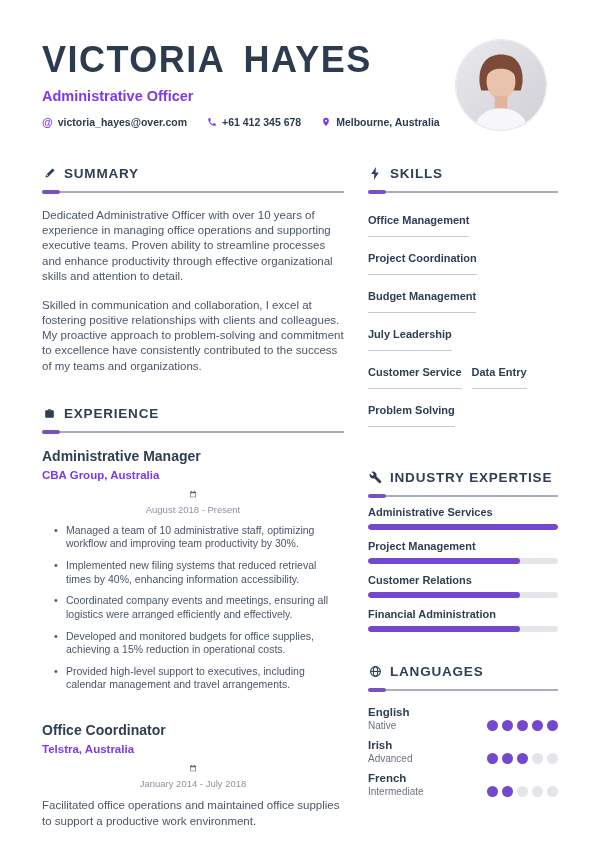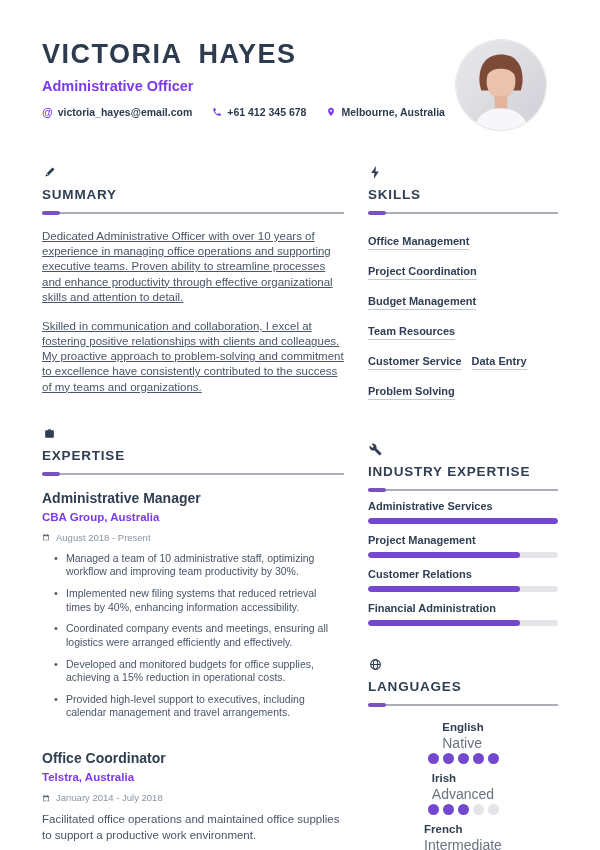--- a/index.html
+++ b/index.html
@@ -7,106 +7,106 @@
   body {
     width:600px; height:850px; overflow:hidden;
     font-family:"Liberation Sans", sans-serif;
     color:#4a5568;
   }
   .page { padding:40px 42px 0 42px; }
 
   
   .header { display:flex; justify-content:space-between; align-items:flex-start; }
   .person-name {
-    font-size:27px; font-weight:bold; color:#2d3b4e;
+    font-size:36px; font-weight:bold; color:#2d3b4e;
     letter-spacing:1.5px; word-spacing:8px; line-height:1.1;
   }
   .person-title { font-size:14.5px; font-weight:bold; color:#7c3aed; margin-top:8px; }
   .contact-row { display:flex; align-items:center; gap:20px; margin-top:12px; }
   .contact-item { display:flex; align-items:center; gap:5px; font-size:10.5px; font-weight:bold; color:#2d3b4e; }
   .c-icon { color:#7c3aed; font-weight:bold; font-size:11px; display:inline-flex; align-items:center; }
   .c-icon svg { display:block; }
   .avatar {
     width:90px; height:90px; border-radius:50%; overflow:hidden; flex:0 0 auto;
     margin-right:12px; box-shadow:0 0 0 1px #e8e8ec;
   }
   .avatar svg { display:block; }
 
   
   .columns { display:flex; gap:24px; margin-top:36px; }
   .col-left { width:302px; flex:0 0 302px; }
   .col-right { flex:1; }
 
   
   section { margin-bottom:32px; }
-  .section-head { display:flex; align-items:flex-start; gap:8px;flex-direction:column; }
+  .section-head { display:flex; align-items:center; gap:8px; }
   .section-head .s-icon { display:inline-flex; width:14px; justify-content:center; }
   .section-head .s-icon svg { display:block; }
   .section-title { font-size:13.5px; font-weight:bold; color:#2f3e52; letter-spacing:0.8px; }
   .divider { position:relative; height:4px; margin-top:9px; }
   .divider .line { position:absolute; left:0; right:0; top:1px; height:2px; background:#a9aeb9; }
   .divider .accent { position:absolute; left:0; top:0; width:18px; height:4px; background:#7a52c0; border-radius:2px; }
 
   
   .para { font-size:11.5px; line-height:1.32; color:#4a5568; margin-top:14px; }
-  .summary-wrap { margin-top:6px;text-decoration:underline; }
+  .summary-wrap { margin-top:6px; }
 
   
   .jobs { margin-top:14px; }
   .job { margin-bottom:30px; }
   .job:last-child { margin-bottom:0; }
   .job-title { font-size:14px; font-weight:bold; color:#2f3e52; }
   .job-company { font-size:11.5px; font-weight:bold; color:#7c3aed; margin-top:5px; }
-  .job-dates { display:flex; align-items:center; gap:6px; font-size:9.5px; color:#8b94a3; margin-top:9px; }
+  .job-dates { display:flex; align-items:center; gap:6px; font-size:9.5px; color:#8b94a3; margin-top:9px;flex-direction:column; }
   .job-dates svg { display:block; }
   .job-desc { font-size:11.5px; line-height:1.35; color:#4a5568; margin-top:9px; }
   .bullets { list-style:none; margin-top:9px; padding-left:12px; }
   .bullets li {
     position:relative; padding-left:12px; font-size:10.5px; line-height:1.3;
     color:#4a5568; margin-bottom:8px;
   }
   .bullets li::before { content:"•"; position:absolute; left:0; top:-1px; color:#4a5568; font-size:11px; }
 
   
   .skills-wrap { margin-top:16px; }
   .skill-tag {
     display:inline-block; font-size:11px; font-weight:bold; color:#2f3e52;
-    border-bottom:1.5px solid #c3c9d2; padding-bottom:2px;
+    border-bottom:1.5px solid #c3c9d2; padding-bottom:10px;
     margin:0 10px 11px 0;
   }
 
   
   .exp-wrap { margin-top:8px; }
   .exp-item { margin-bottom:10px; }
   .exp-label { font-size:11px; font-weight:bold; color:#2f3e52; margin-bottom:6px; }
   .exp-track { height:6px; border-radius:3px; background:#e4e4e9; overflow:hidden; }
   .exp-fill { height:100%; border-radius:3px; background:#7448ce; }
 
   
   .lang-wrap { margin-top:14px; }
-  .lang-row { display:flex; justify-content:space-between; align-items:center; margin-bottom:8px;flex-direction:column; }
+  .lang-row { display:flex; justify-content:space-between; align-items:flex-end; margin-bottom:8px; }
   .lang-name { font-size:11.5px; font-weight:bold; color:#2f3e52; }
-  .lang-level { font-size:14px; color:#6b7280; margin-top:2px; }
+  .lang-level { font-size:10px; color:#6b7280; margin-top:2px; }
   .dots { display:flex; gap:4px; margin-top:2px; }
   .dot { width:11px; height:11px; border-radius:50%; background:#e4e4e9; }
   .dot.on { background:#7448ce; }
 </style>
 </head>
 <body>
 
 <div class="page">
 
   <div class="header">
     <div class="header-left">
       <h1 class="person-name">VICTORIA HAYES</h1>
       <div class="person-title">Administrative Officer</div>
       <div class="contact-row">
         <span class="contact-item">
           <span class="c-icon">@</span>
-          <span>victoria_hayes@email.com</span>
+          <span>victoria_hayes@over.com</span>
         </span>
         <span class="contact-item">
           <span class="c-icon">
             <svg width="10" height="10" viewBox="0 0 24 24" fill="#7c3aed">
                 <path d="M6.6 10.8c1.4 2.8 3.8 5.1 6.6 6.6l2.2-2.2c.3-.3.7-.4 1-.2 1.1.4 2.3.6 3.6.6.6 0 1 .4 1 1V20c0 .6-.4 1-1 1C10.6 21 3 13.4 3 4c0-.6.4-1 1-1h3.5c.6 0 1 .4 1 1 0 1.2.2 2.4.6 3.6.1.3 0 .7-.2 1l-2.3 2.2z"></path>
               </svg>
           </span>
           <span>+61 412 345 678</span>
         </span>
         <span class="contact-item">
@@ -165,21 +165,21 @@
           </div>
       </section>
 
       <section>
         <div class="section-head">
           <span class="s-icon">
             <svg width="13" height="13" viewBox="0 0 24 24" fill="#2f3e52">
                 <path d="M10 4h4c.6 0 1 .4 1 1v1h3c1.1 0 2 .9 2 2v10c0 1.1-.9 2-2 2H6c-1.1 0-2-.9-2-2V8c0-1.1.9-2 2-2h3V5c0-.6.4-1 1-1zm.5 2h3V5.5h-3V6zM4 11h16v1.5H4z"></path>
               </svg>
           </span>
-          <span class="section-title">EXPERTISE</span>
+          <span class="section-title">EXPERIENCE</span>
         </div>
         <div class="divider">
             <span class="line"></span>
             <span class="accent"></span>
           </div>
         <div class="jobs">
   <article class="job">
     <h3 class="job-title">Administrative Manager</h3>
     <div class="job-company">CBA Group, Australia</div>
     <div class="job-dates">
@@ -226,21 +226,21 @@
             <svg width="11" height="13" viewBox="0 0 20 24" fill="#2f3e52">
                 <polygon points="11,0 2,13 8,13 7,24 16,10 10,10"></polygon>
               </svg>
           </span>
           <span class="section-title">SKILLS</span>
         </div>
         <div class="divider">
             <span class="line"></span>
             <span class="accent"></span>
           </div>
-        <div class="skills-wrap"><span class="skill-tag">Office Management</span><span class="skill-tag">Project Coordination</span><span class="skill-tag">Budget Management</span><span class="skill-tag">Team Resources</span><span class="skill-tag">Customer Service</span><span class="skill-tag">Data Entry</span><span class="skill-tag">Problem Solving</span></div>
+        <div class="skills-wrap"><span class="skill-tag">Office Management</span><span class="skill-tag">Project Coordination</span><span class="skill-tag">Budget Management</span><span class="skill-tag">July Leadership</span><span class="skill-tag">Customer Service</span><span class="skill-tag">Data Entry</span><span class="skill-tag">Problem Solving</span></div>
       </section>
 
       <section>
         <div class="section-head">
           <span class="s-icon">
             <svg width="13" height="13" viewBox="0 0 24 24" fill="#2f3e52">
                 <path d="M22.7 19l-9.1-9.1c.9-2.3.4-5-1.5-6.9-2-2-5-2.4-7.4-1.3L9 6 6 9 1.6 4.7C.4 7.1.9 10.1 2.9 12.1c1.9 1.9 4.6 2.4 6.9 1.5l9.1 9.1c.4.4 1 .4 1.4 0l2.3-2.3c.5-.4.5-1.1.1-1.4z"></path>
               </svg>
           </span>
           <span class="section-title">INDUSTRY EXPERTISE</span>

